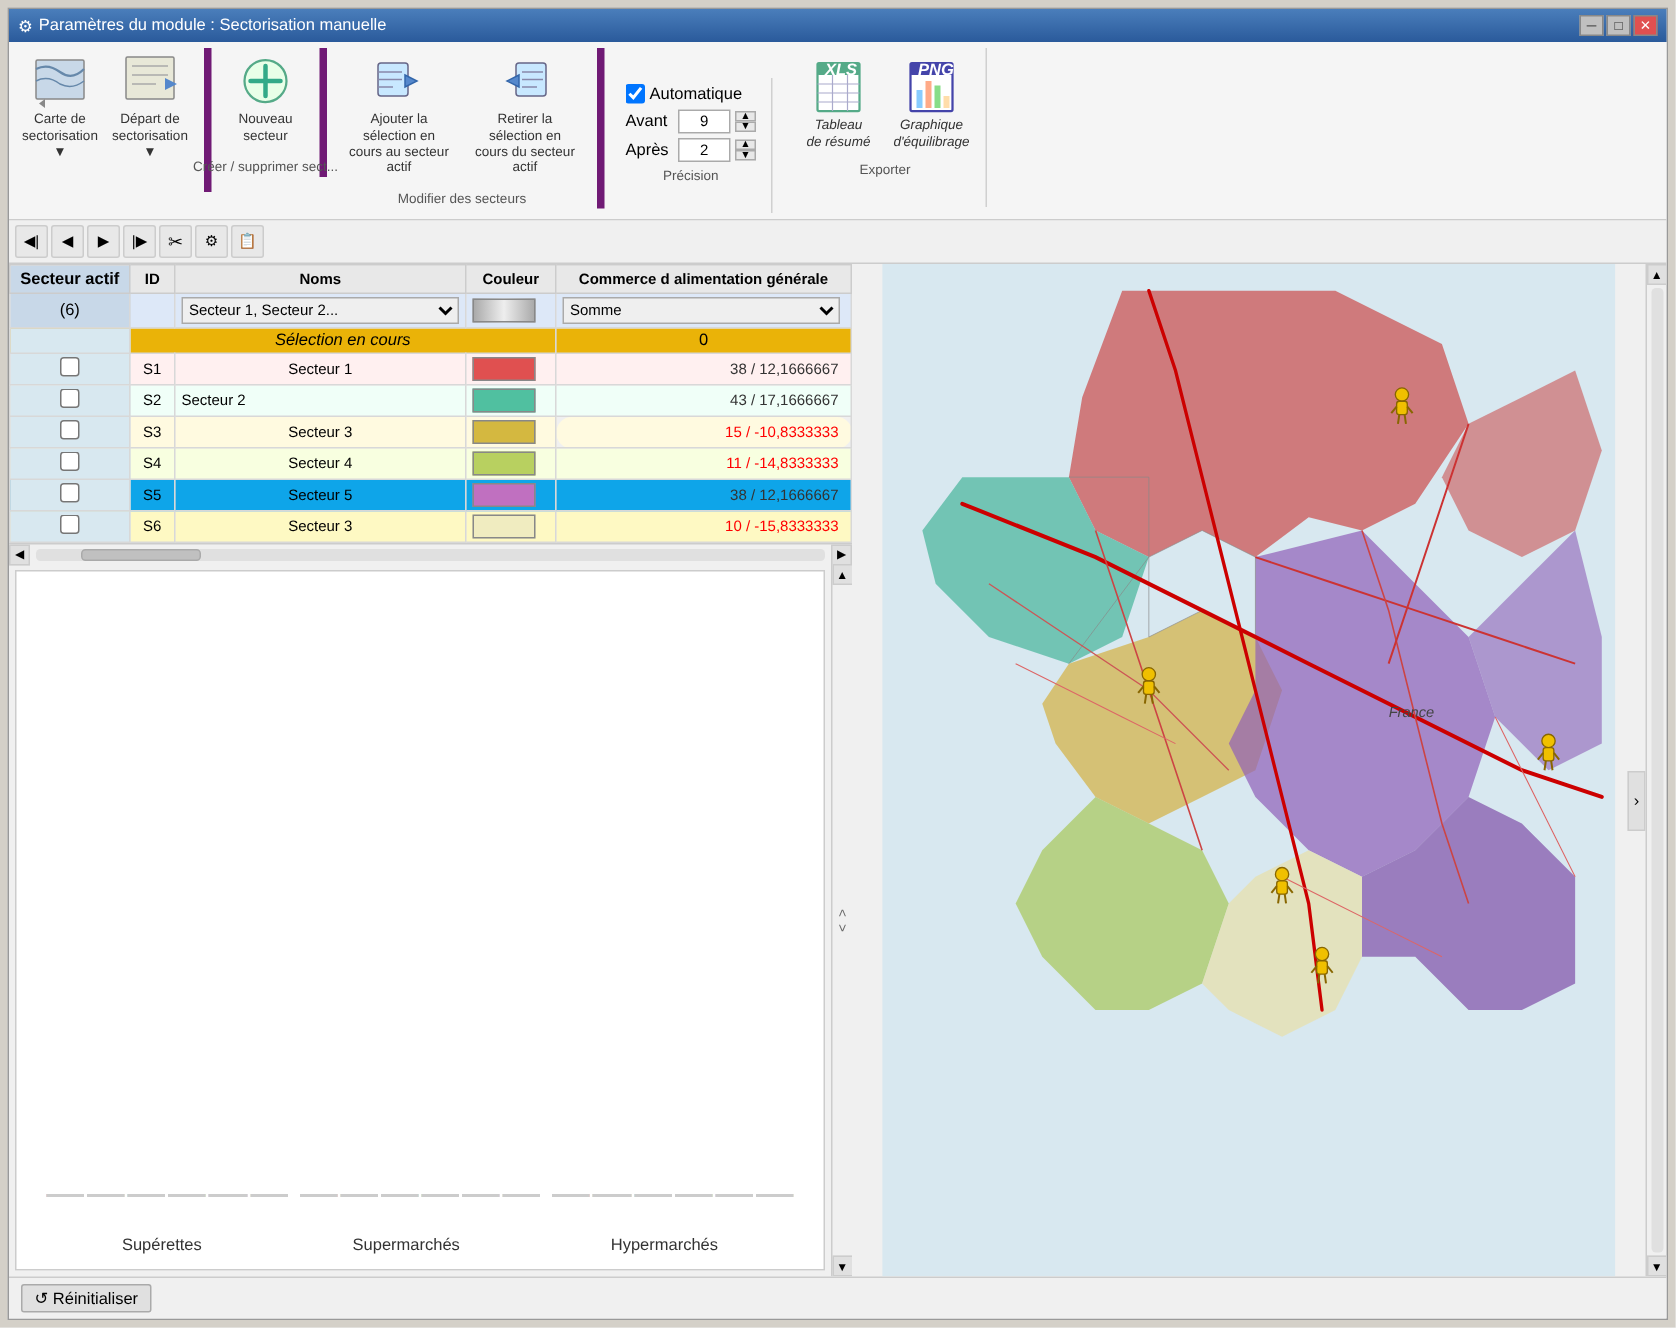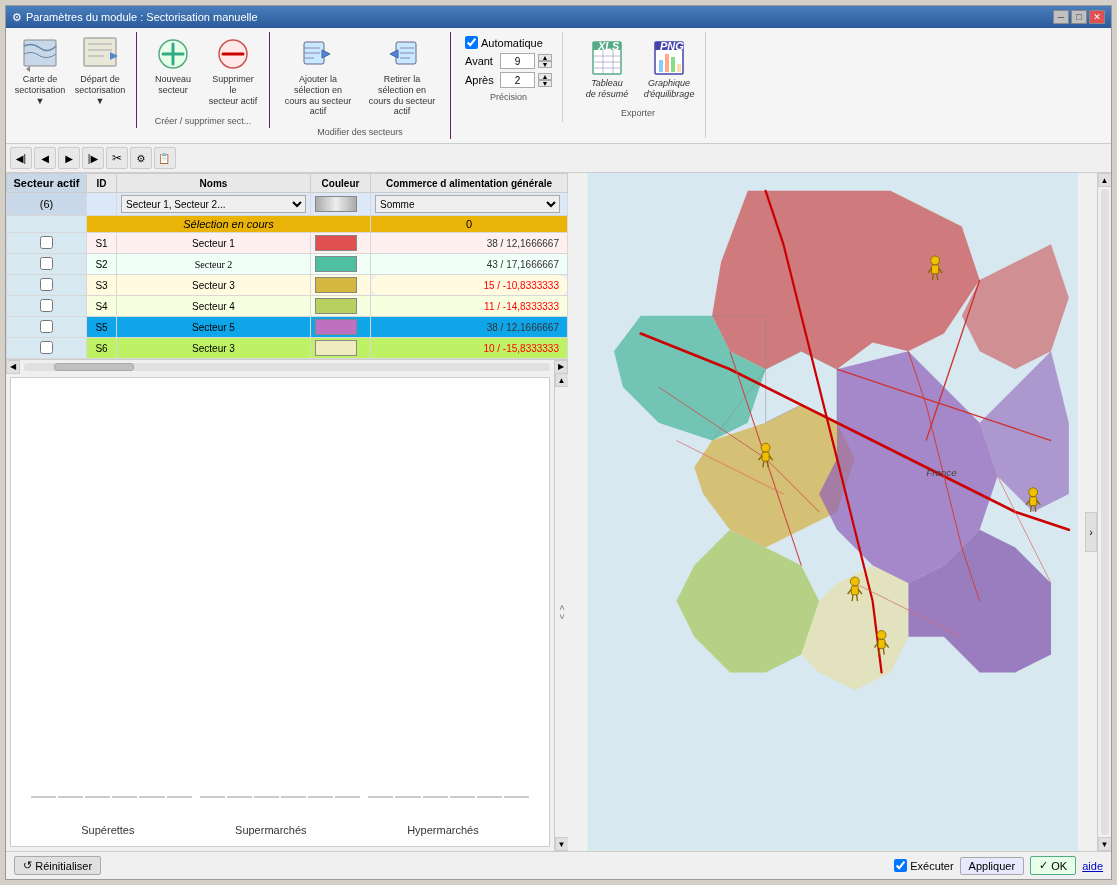--- a/index.html
+++ b/index.html
@@ -31,21 +31,21 @@
     .toolbar {
       background: #f5f5f5;
       border-bottom: 1px solid #ccc;
       padding: 4px 6px;
       display: flex; align-items: flex-start; gap: 8px;
       min-height: 115px;
     }
     
     .toolbar-group {
       display: flex; flex-direction: column; align-items: center;
-      border-right: 1px solid #701a75;
+      border-right: 5px solid #701a75;
       padding-right: 8px; padding-bottom: 2px;
       position: relative;
     }
     .toolbar-group:last-child { border-right: none; }
     .toolbar-group-label {
       font-size: 9px; color: #555; 
       position: absolute; bottom: 2px;
       white-space: nowrap;
     }
     
@@ -230,29 +230,20 @@
       <div class="toolbar-items">
         <div class="tool-btn">
           <div class="icon">
             <svg width="36" height="36" viewBox="0 0 36 36">
               <circle cx="18" cy="18" r="14" fill="#e8ffe8" stroke="#5a8" stroke-width="1.5"></circle>
               <line x1="18" y1="8" x2="18" y2="28" stroke="#3a8" stroke-width="3" stroke-linecap="round"></line>
               <line x1="8" y1="18" x2="28" y2="18" stroke="#3a8" stroke-width="3" stroke-linecap="round"></line>
             </svg>
           </div>
           <div class="label">Nouveau<br>secteur</div>
-        </div>
-        <div class="tool-btn">
-          <div class="icon">
-            <svg width="36" height="36" viewBox="0 0 36 36">
-              <circle cx="18" cy="18" r="14" fill="#ffe8e8" stroke="#c55" stroke-width="1.5"></circle>
-              <line x1="8" y1="18" x2="28" y2="18" stroke="#c00" stroke-width="3" stroke-linecap="round"></line>
-            </svg>
-          </div>
-          <div class="label">Supprimer le<br>secteur actif</div>
         </div>
       </div>
       <span class="toolbar-group-label">Créer / supprimer sect...</span>
     </div>
 
     <div class="toolbar-group" style="padding-bottom:18px;">
       <div class="toolbar-items">
         <div class="tool-btn tool-btn-wider">
           <div class="icon">
             <svg width="36" height="36" viewBox="0 0 36 36">
@@ -274,21 +265,21 @@
               <line x1="16" y1="17" x2="30" y2="17" stroke="#88a" stroke-width="1"></line>
               <line x1="16" y1="22" x2="26" y2="22" stroke="#88a" stroke-width="1"></line>
             </svg>
           </div>
           <div class="label">Retirer la sélection en<br>cours du secteur actif</div>
         </div>
       </div>
       <span class="toolbar-group-label">Modifier des secteurs</span>
     </div>
 
-    <div style="display:flex;flex-direction:column;border-right:1px solid #d0d0d0;padding:4px 10px 20px 6px;min-width:100px;">
+    <div style="display:flex;flex-direction:column;border-right:1px solid #d0d0d0;padding:4px 10px 20px 6px;min-width:100px;margin-top:20px;">
       <div style="display:flex;align-items:center;gap:3px;margin-bottom:4px;">
         <input type="checkbox" checked="" class="precision-check" style="">
         <span>Automatique</span>
       </div>
       <div style="display:flex;align-items:center;gap:3px;margin-bottom:3px;">
         <span style="width:32px;">Avant</span>
         <input type="text" class="precision-input" value="9" style="">
         <div class="precision-arrows">
           <div class="precision-arrow">▲</div>
           <div class="precision-arrow">▼</div>
@@ -406,21 +397,21 @@
                   <td style="text-align: center;">S1</td>
                   <td style="text-align: center;">Secteur 1</td>
                   <td>
                     <div style="width: 42px; height: 16px; background: rgb(224, 80, 80); border: 1px solid rgb(136, 136, 136);"></div>
                   </td>
                   <td style="text-align: right; padding-right: 8px; color: rgb(51, 51, 51);">38 / 12,1666667</td>
                 </tr>
                 <tr style="background: rgb(240, 255, 248);">
                   <td style="text-align: center; background: rgb(216, 232, 240);"><input type="checkbox" style=""></td>
                   <td style="text-align: center;">S2</td>
-                  <td style="text-align: center; font-family: Liberation Serif, serif;">Secteur 2</td>
+                  <td style="text-align: left;">Secteur 2</td>
                   <td>
                     <div style="width: 42px; height: 16px; background: rgb(80, 192, 160); border: 1px solid rgb(136, 136, 136);"></div>
                   </td>
                   <td style="text-align: right; padding-right: 8px; color: rgb(51, 51, 51);">43 / 17,1666667</td>
                 </tr>
                 <tr style="background: rgb(255, 250, 224);">
                   <td style="text-align: center; background: rgb(216, 232, 240);"><input type="checkbox" style=""></td>
                   <td style="text-align: center;">S3</td>
                   <td style="text-align: center;">Secteur 3</td>
                   <td>
@@ -439,21 +430,21 @@
                 </tr>
                 <tr style="background: #0ea5e9;">
                   <td style="text-align: center; background: rgb(216, 232, 240);"><input type="checkbox" style=""></td>
                   <td style="text-align: center;">S5</td>
                   <td style="text-align: center;">Secteur 5</td>
                   <td>
                     <div style="width: 42px; height: 16px; background: rgb(192, 112, 192); border: 1px solid rgb(136, 136, 136);"></div>
                   </td>
                   <td style="text-align: right; padding-right: 8px; color: rgb(51, 51, 51);">38 / 12,1666667</td>
                 </tr>
-                <tr style="background: #bef264;">
+                <tr style="background: #fef9c3;">
                   <td style="text-align: center; background: rgb(216, 232, 240);"><input type="checkbox" style=""></td>
                   <td style="text-align: center;">S6</td>
                   <td style="text-align: center;">Secteur 3</td>
                   <td>
                     <div style="width: 42px; height: 16px; background: rgb(240, 236, 192); border: 1px solid rgb(136, 136, 136);"></div>
                   </td>
                   <td style="text-align: right; padding-right: 8px; color: red;">10 / -15,8333333</td>
                 </tr>
               </tbody>
           </table>
@@ -612,30 +603,14 @@
     </div>
   </div>
 
   <div class="statusbar">
     <div class="status-left">
       <button class="status-btn">
         <span>↺</span>
         <span>Réinitialiser</span>
       </button>
     </div>
-    <div class="status-right">
-      <label class="checkbox-label">
-        <input type="checkbox" checked="" style="">
-        <span>Exécuter</span>
-      </label>
-      <button class="status-btn apply-btn">
-        <span>Appliquer</span>
-      </button>
-      <button class="status-btn ok-btn">
-        <span>✓</span>
-        <span>OK</span>
-      </button>
-      <a href="#" style="font-size:11px;color:#0000cc;">
-        <span>aide</span>
-      </a>
-    </div>
   </div>
 </div>
 
 </body></html>

